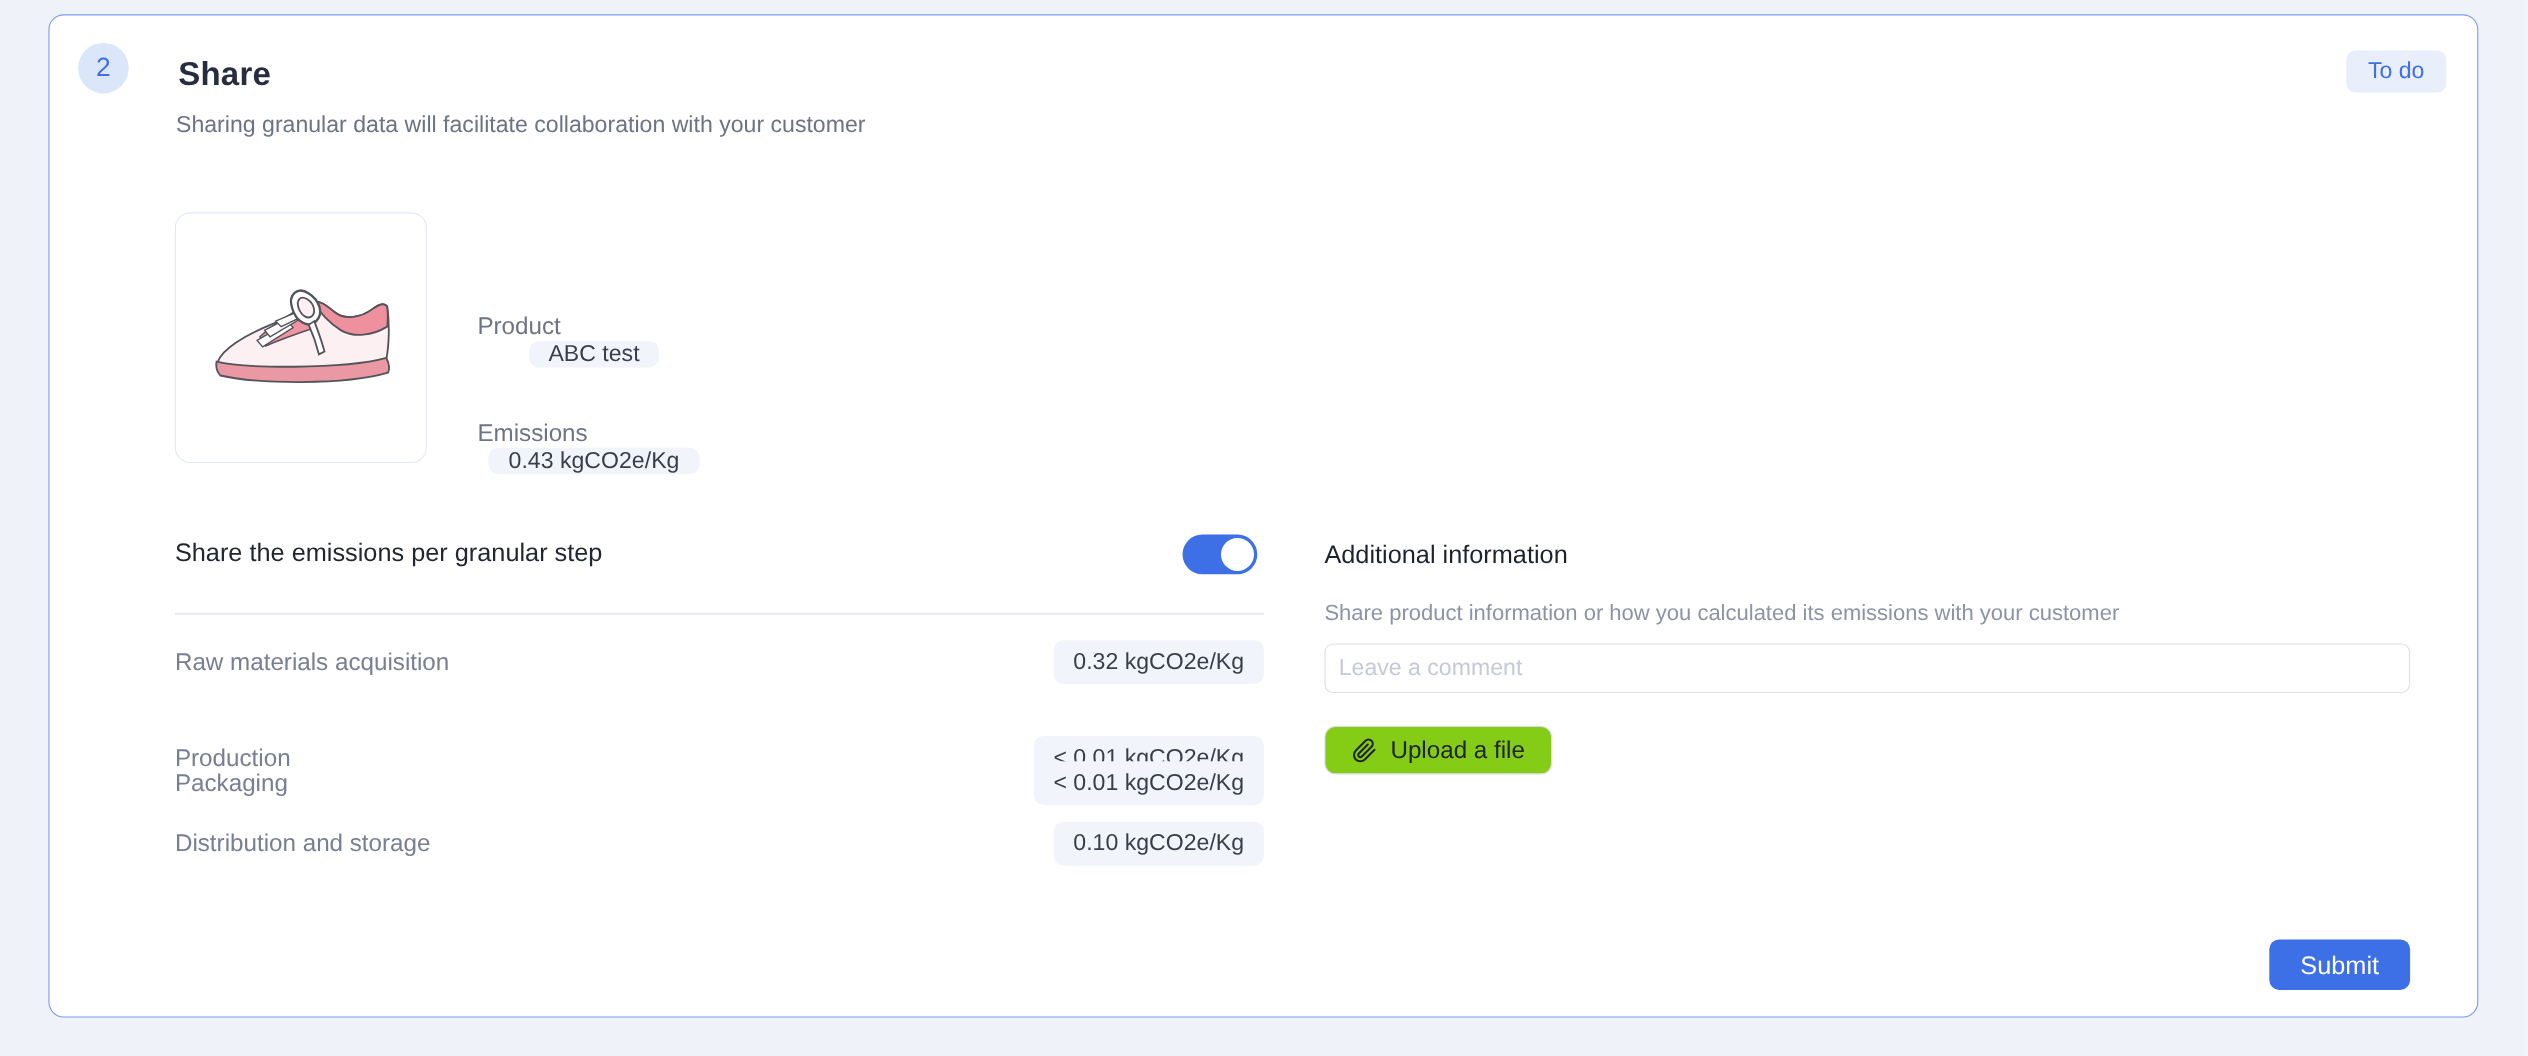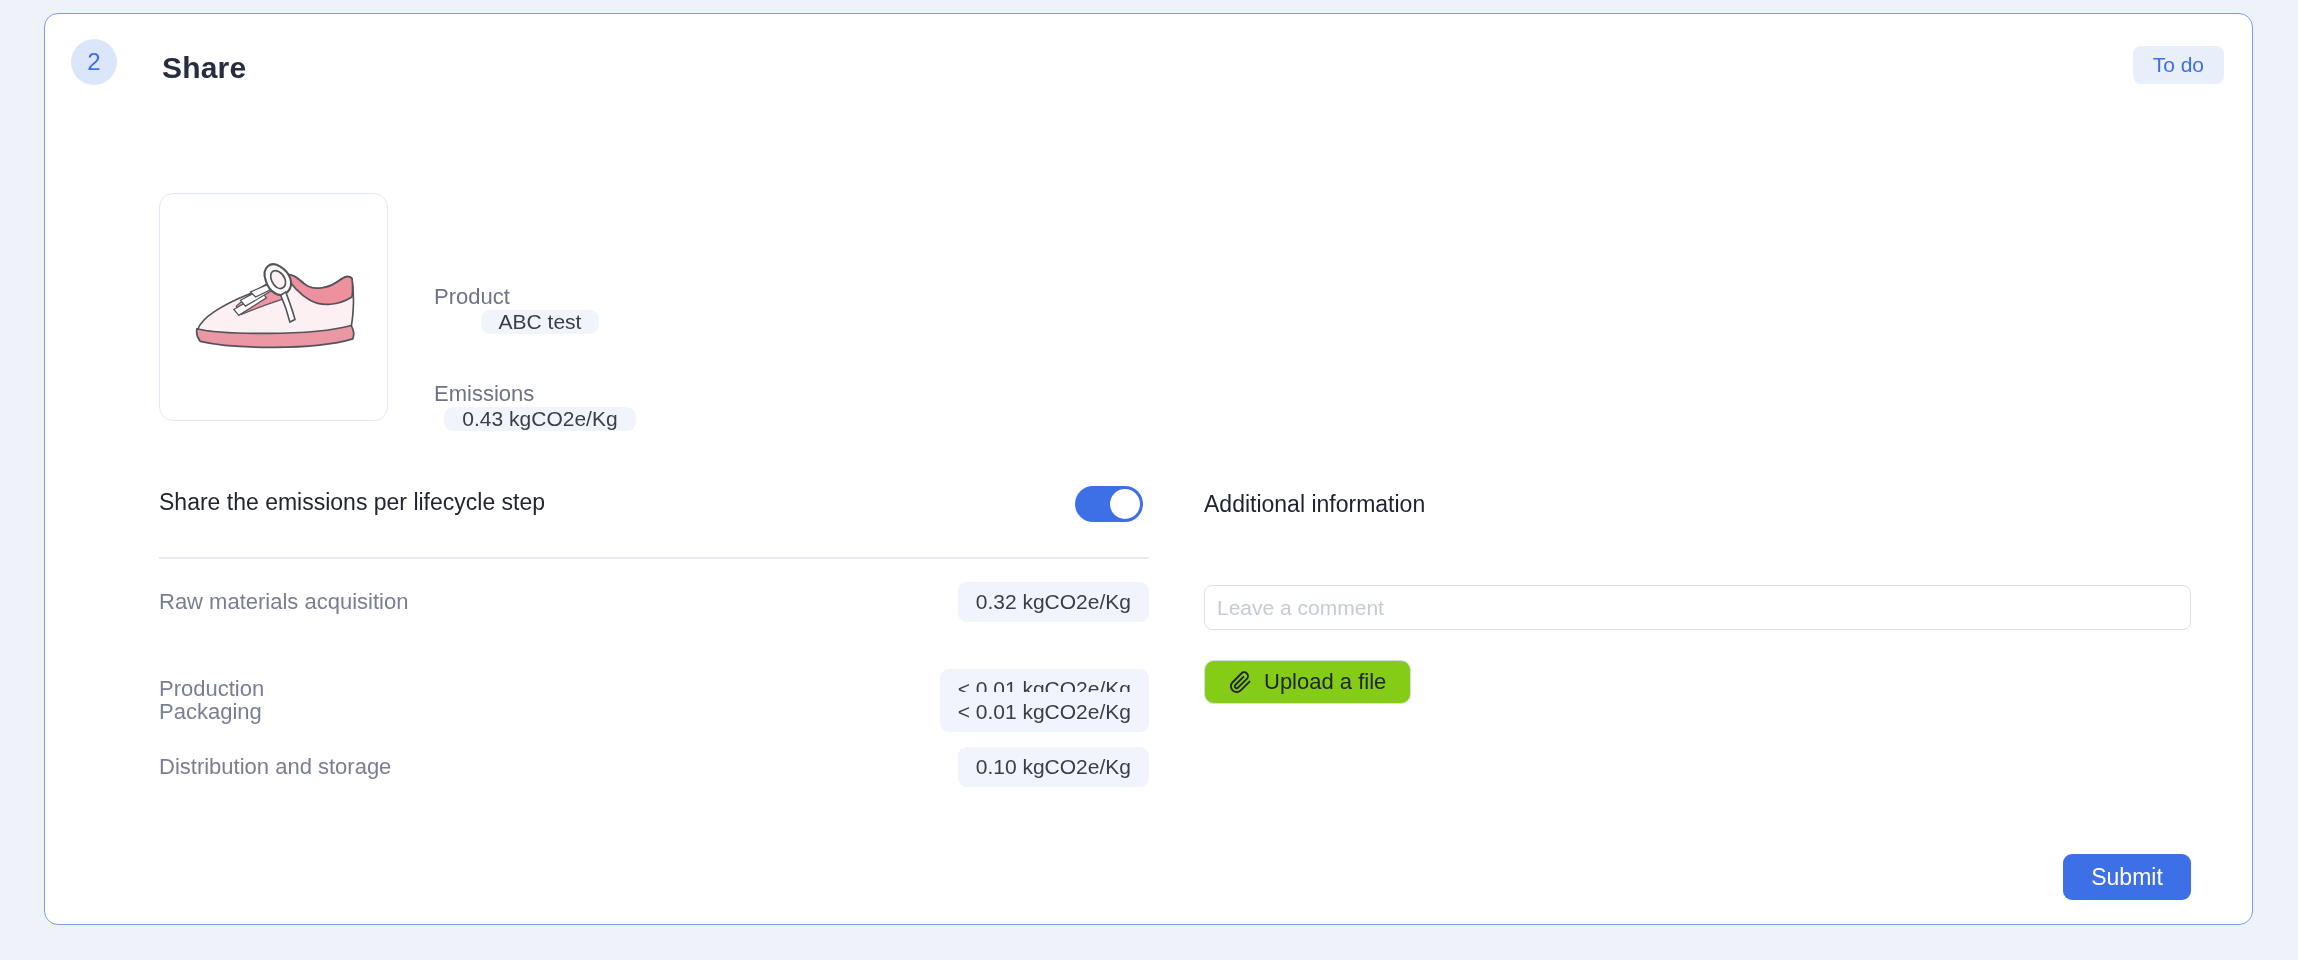--- a/index.html
+++ b/index.html
@@ -90,20 +90,21 @@
 </head>
 <body>
 
 <div class="page">
   <div class="card">
 
     <div class="step-badge">
       <span>2</span>
     </div>
     <div class="card-title">Share</div>
+    <div class="card-subtitle">Sharing granular data will facilitate collaboration with your customer</div>
     <div class="todo-badge">To do</div>
 
     <div class="product-box">
       <svg width="176" height="126" viewBox="0 0 210 150" fill="none" xmlns="http://www.w3.org/2000/svg">
         <path d="M14,102 C18,88 44,72 74,60 C96,51 106,38 118,36 C128,35 134,42 142,48 C152,56 170,53 182,44 C190,38 195,37 198,41 C201,60 200,84 197,99 C150,111 46,109 14,102 Z" fill="#fdf0f2" stroke="#53535b" stroke-width="2"></path>
         <path d="M118,36 C128,35 134,42 142,48 C152,56 170,53 182,44 C190,38 195,37 198,41 C199,49 199,57 198,63 C182,73 162,75 148,67 C136,60 124,47 118,36 Z" fill="#ee909e" stroke="#53535b" stroke-width="2"></path>
         <path d="M60,74 C72,62 90,51 104,45 C110,51 114,58 117,65 C102,70 80,78 66,84 Z" fill="#ef94a1" stroke="#53535b" stroke-width="1.5"></path>
         <path d="M13,101 C40,108 150,110 197,97 C200,102 201,108 199,113 C152,127 56,125 17,116 C13,111 12,106 13,101 Z" fill="#e998a4" stroke="#53535b" stroke-width="2"></path>
         <path d="M57,78 L91,58 L96,64 L63,85 Z" fill="#ffffff" stroke="#53535b" stroke-width="1.5"></path>
         <path d="M65,67 L99,49 L103,55 L71,74 Z" fill="#ffffff" stroke="#53535b" stroke-width="1.5"></path>
@@ -116,21 +117,21 @@
 
     <div class="prod-row r1">
       <span class="field-label">Product</span>
       <span class="chip">ABC test</span>
     </div>
     <div class="prod-row r2">
       <span class="field-label">Emissions</span>
       <span class="chip">0.43 kgCO2e/Kg</span>
     </div>
 
-    <div class="toggle-label">Share the emissions per lifecycle step</div>
+    <div class="toggle-label">Share the emissions per granular step</div>
     <div class="toggle" role="switch" aria-checked="true">
       <div class="knob"></div>
     </div>
 
     <div class="divider"></div>
 
     <div class="lc-row" style="top:568px;">
       <span class="lc-label">Raw materials acquisition</span>
       <span class="chip">0.32 kgCO2e/Kg</span>
     </div>
@@ -141,20 +142,21 @@
     <div class="lc-row" style="top:678px;">
       <span class="lc-label">Packaging</span>
       <span class="chip">&lt; 0.01 kgCO2e/Kg</span>
     </div>
     <div class="lc-row" style="top:733px;">
       <span class="lc-label">Distribution and storage</span>
       <span class="chip">0.10 kgCO2e/Kg</span>
     </div>
 
     <div class="addl-title">Additional information</div>
+    <div class="addl-desc">Share product information or how you calculated its emissions with your customer</div>
     <input class="comment-input" type="text" placeholder="Leave a comment" style="">
     <button class="upload-btn">
       <svg viewBox="0 0 24 24" fill="none" stroke-width="2" stroke-linecap="round" stroke-linejoin="round">
         <path d="M21.44 11.05l-9.19 9.19a6 6 0 0 1-8.49-8.49l9.19-9.19a4 4 0 0 1 5.66 5.66l-9.2 9.19a2 2 0 0 1-2.83-2.83l8.49-8.48"></path>
       </svg>
       <span>Upload a file</span>
     </button>
 
     <button class="submit-btn">Submit</button>
 

